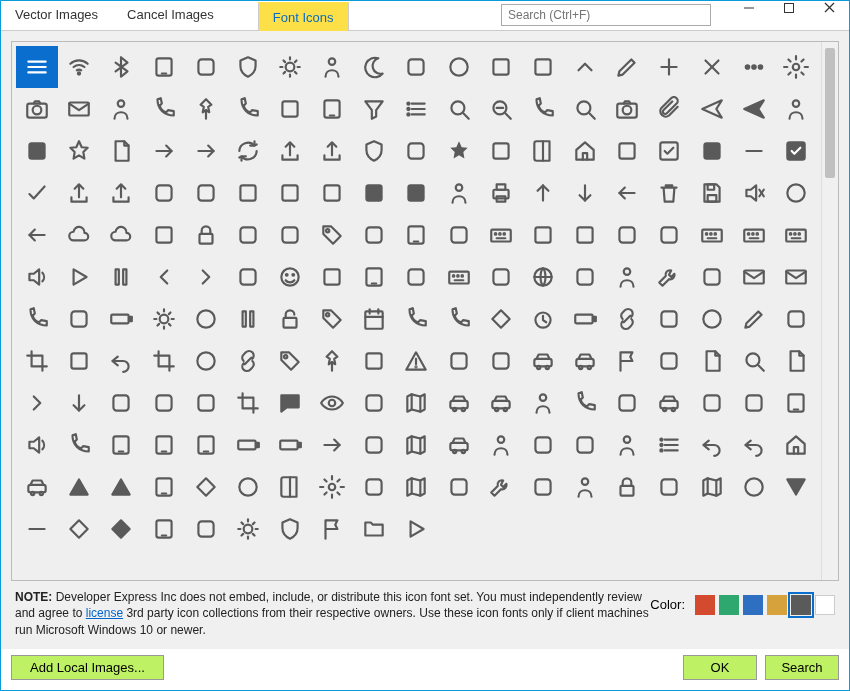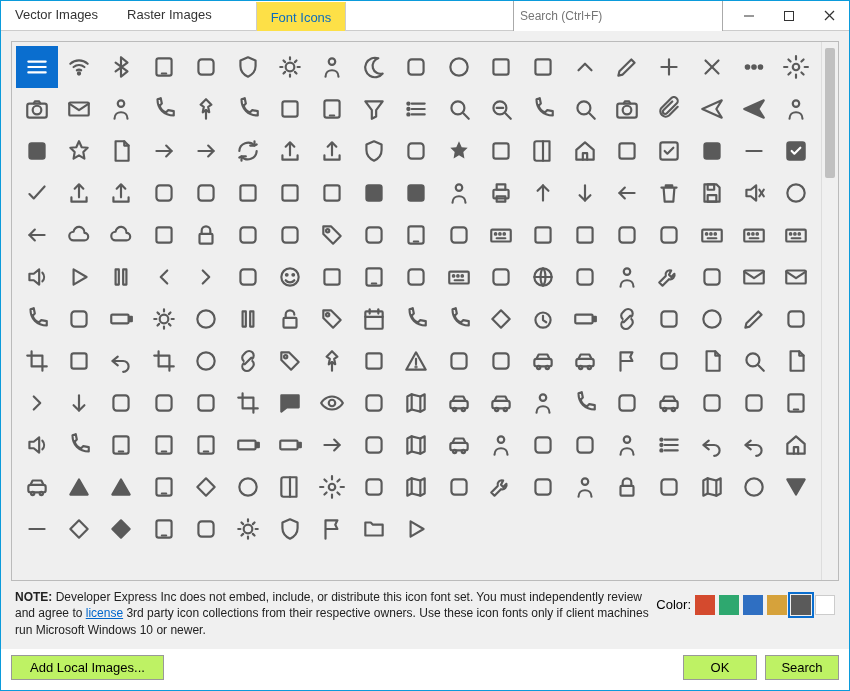--- a/index.html
+++ b/index.html
@@ -1,53 +1,53 @@
 <!DOCTYPE html>
 <html><head>
 <meta charset="utf-8">
 <style>
   * { box-sizing: border-box; margin: 0; padding: 0; font-family: "Segoe UI", Arial, sans-serif; }
   body { background: #fff; width: 850px; height: 691px; overflow: hidden; border: 1px solid #0b9bdb; display: flex; flex-direction: column; }
-  .titlebar { display: flex; height: 30px; border-bottom: 1px solid #ccc; align-items: center; }
+  .titlebar { display: flex; height: 30px; border-bottom: 1px solid #ccc; align-items: flex-start; gap: 12px; }
   .tabs { display: flex; }
   .tab { padding: 6px 14px; font-size: 13px; color: #333; border-right: 1px solid transparent; cursor: pointer; }
   .tab.active { background: #fde047; color: #0b6cbf; border-left: 1px solid #ccc; border-right: 1px solid #ccc; border-top: 2px solid transparent; position: relative; top: 1px; margin-left: 29px; }
   .titlebar .spacer { flex: 1; }
-  .search { margin: 3px 6px; width: 210px; font-size: 12px; padding: 17px 6px; border: 1px solid #aaa; color: #777; }
+  .search { margin: 3px 6px; width: 210px; font-size: 12px; padding: 3px 6px; border: 1px solid #aaa; color: #777; }
   .winbtns { display: flex; }
   .winbtn { width: 40px; display: flex; align-items: center; justify-content: center; font-size: 14px; color: #333; cursor: pointer; }
   .content { flex: 1; display: flex; flex-direction: column; padding: 10px 10px 6px 10px; background: #f0f0f0; min-height: 0; justify-content: space-between; }
   .grid-wrap { flex: 1; border: 1px solid #bbb; background: #efefef; display: flex; min-height: 0; }
   .grid { flex: 1; display: grid; grid-template-columns: repeat(19, 1fr); grid-auto-rows: 42px; gap: 0; padding: 4px; overflow: hidden; align-content: start; }
   .scroll { width: 17px; background: #f0f0f0; border-left: 1px solid #ddd; position: relative; }
   .thumb { position: absolute; top: 6px; left: 3px; width: 10px; height: 130px; background: #c0c0c0; border-radius: 2px; }
   .cell { display: flex; align-items: center; justify-content: center; cursor: pointer; }
   .cell.sel { background: #0a6ecf; }
   .glyph { width: 26px; height: 26px; }
   .glyph svg { width: 100%; height: 100%; stroke: #5a5a5a; fill: none; stroke-width: 2; stroke-linecap: round; stroke-linejoin: round; }
   .cell.sel .glyph svg { stroke: #fff; }
   .note-row { display: flex; align-items: flex-start; padding: 8px 4px 4px 4px; font-size: 12px; line-height: 1.4; }
   .note-text { flex: 1; color: #222; }
   .note-text a { color: #0066cc; text-decoration: underline; }
-  .color-area { display: flex; align-items: center; padding-top: 6px; }
+  .color-area { display: flex; align-items: center; gap: 6px; padding-top: 6px; }
   .color-label { font-size: 13px; margin-right: 4px; }
   .swatch { width: 20px; height: 20px; cursor: pointer; }
   .swatch.sel { outline: 2px solid #0a6ecf; outline-offset: 1px; }
   .footer { display: flex; padding: 6px 10px 10px 10px; gap: 8px; align-items: center; }
   .btn { font-size: 13px; padding: 4px 14px; background: #bef264; border: 1px solid #999; cursor: pointer; min-width: 74px; text-align: center; }
   .btn-wide { padding: 4px 18px; }
   .footer .spacer { flex: 1; }
 </style>
 </head>
 <body>
 
 <div class="titlebar">
   <div class="tabs">
     <div class="tab">Vector Images</div>
-    <div class="tab">Raster Images</div>
+    <div class="tab">Cancel Images</div>
     <div class="tab active">Font Icons</div>
   </div>
   <div class="spacer"></div>
   <input class="search" placeholder="Search (Ctrl+F)" style="">
   <div class="winbtns">
     <div class="winbtn">
         <svg width="12" height="12">
           <line x1="1" y1="6" x2="11" y2="6" stroke="#333" stroke-width="1"></line>
         </svg>
       </div>

